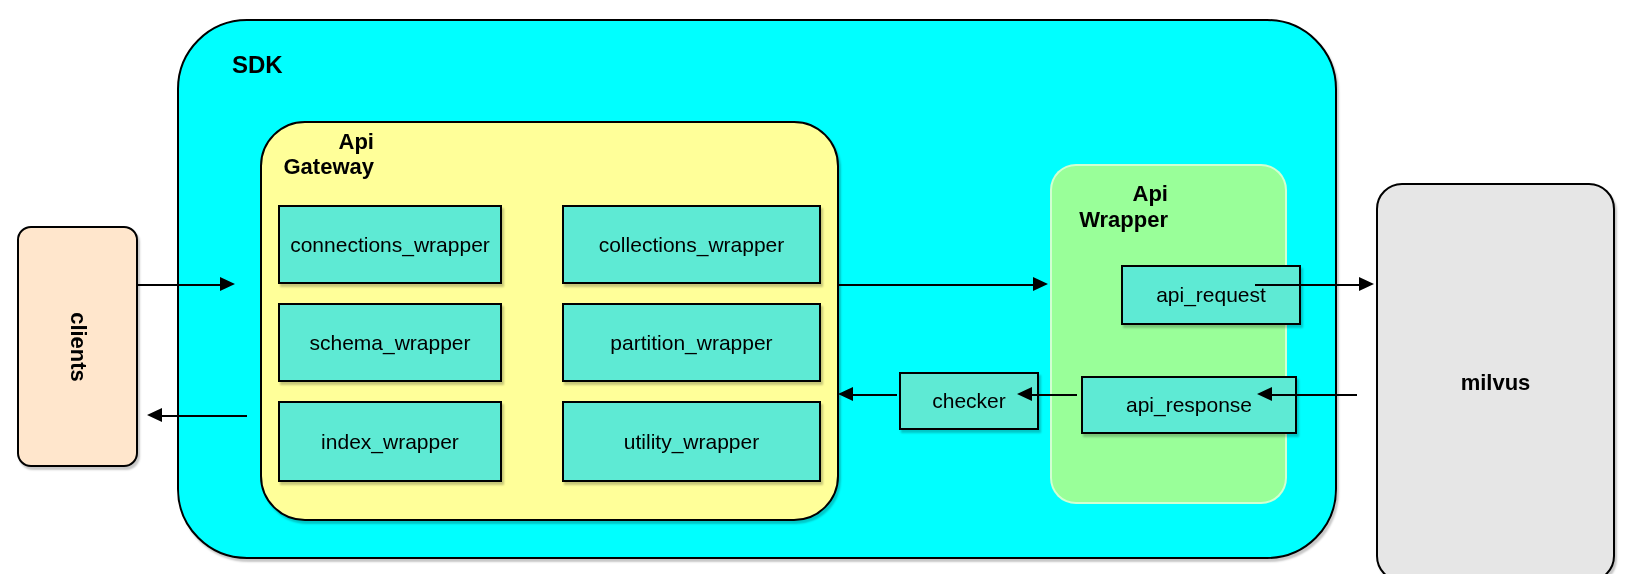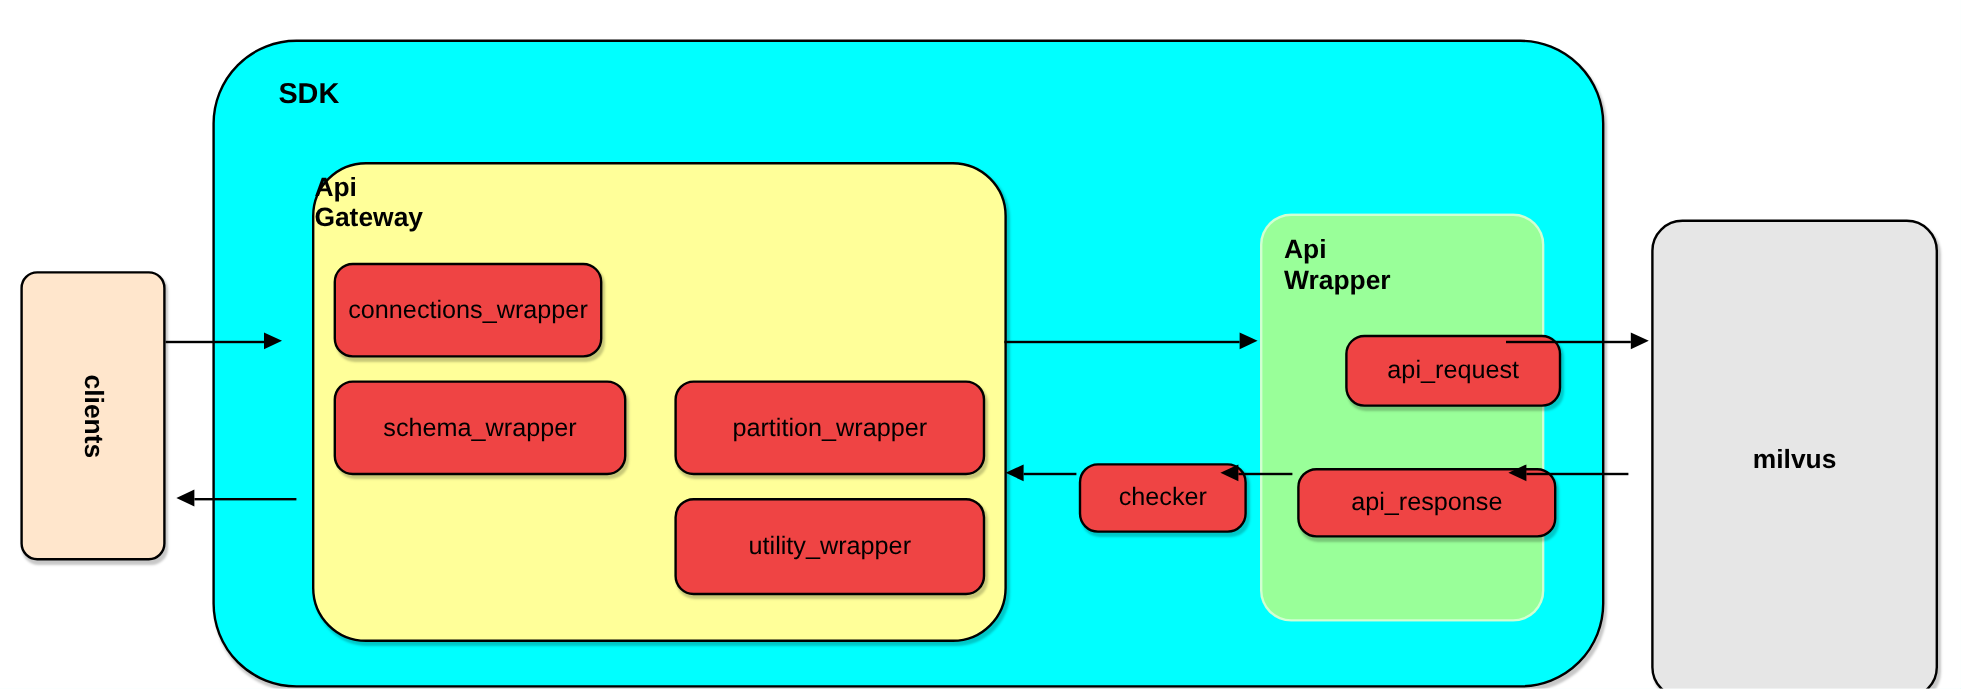--- a/index.html
+++ b/index.html
@@ -30,21 +30,21 @@
   }
   .clients-label {
     transform: rotate(90deg);
     font-weight: bold;
     font-size: 22px;
     color: #000;
     white-space: nowrap;
   }
   
   .sdk {
-    left: 177px; top: 33px; width: 1160px; height: 540px;
+    left: 177px; top: 19px; width: 1160px; height: 540px;
     background: #00FFFF;
     border-radius: 70px;
   }
   .sdk-label {
     position: absolute;
     left: 53px; top: 30px;
     font-weight: bold;
     font-size: 24px;
     color: #000;
   }
@@ -53,44 +53,44 @@
     position: absolute;
     box-sizing: border-box;
     left: 81px; top: 100px; width: 579px; height: 400px;
     background: #FFFF99;
     border: 2px solid #000;
     border-radius: 45px;
     box-shadow: 2px 3px 2px rgba(0, 0, 0, 0.22);
   }
   .two-line-label {
     position: absolute;
-    text-align: left;
+    text-align: right;
     font-weight: bold;
     font-size: 22px;
     line-height: 25px;
     color: #000;
   }
   .aw-label { left: 0px; top: 6px; width: 112px; }
   .ag-label { left: 18px; top: 15px; width: 98px; line-height: 26px; }
   .two-line-label span { display: block; }
   
   .node {
     position: absolute;
     box-sizing: border-box;
-    background: #ef4444;
+    background: #5eead4;
     border: 2px solid #000;
-    border-radius: 16px;
+    border-radius: 0;
     display: flex; align-items: center; justify-content: center;
     font-size: 21px;
     color: #000;
     box-shadow: 2px 3px 2px rgba(0, 0, 0, 0.22);
   }
   .mod-conn   { left: 16px;  top: 82px;  width: 224px; height: 79px; }
   .mod-coll   { left: 300px; top: 82px;  width: 259px; height: 79px; }
-  .mod-schema { left: 16px;  top: 180px; width: 244px; height: 79px; }
+  .mod-schema { left: 16px;  top: 180px; width: 224px; height: 79px; }
   .mod-part   { left: 300px; top: 180px; width: 259px; height: 79px; }
   .mod-index  { left: 16px;  top: 278px; width: 224px; height: 81px; }
   .mod-util   { left: 300px; top: 278px; width: 259px; height: 81px; }
   
   .checker { left: 720px; top: 351px; width: 140px; height: 58px; }
   
   .api-gateway {
     position: absolute;
     box-sizing: border-box;
     left: 871px; top: 143px; width: 237px; height: 340px;
@@ -154,22 +154,24 @@
 
   <div class="shape sdk" style="background: rgb(0, 255, 255);">
     <div class="sdk-label">SDK</div>
 
     <div class="api-wrapper" style="background: rgb(255, 255, 153);">
       <div class="two-line-label aw-label">
         <span>Api</span>
         <span>Gateway</span>
       </div>
       <div class="node mod-conn">connections_wrapper</div>
+      <div class="node mod-coll">collections_wrapper</div>
       <div class="node mod-schema">schema_wrapper</div>
       <div class="node mod-part">partition_wrapper</div>
+      <div class="node mod-index">index_wrapper</div>
       <div class="node mod-util">utility_wrapper</div>
     </div>
 
     <div class="node checker">checker</div>
 
     <div class="api-gateway" style="background: rgb(153, 255, 153);">
       <div class="two-line-label ag-label">
         <span>Api</span>
         <span>Wrapper</span>
       </div>

